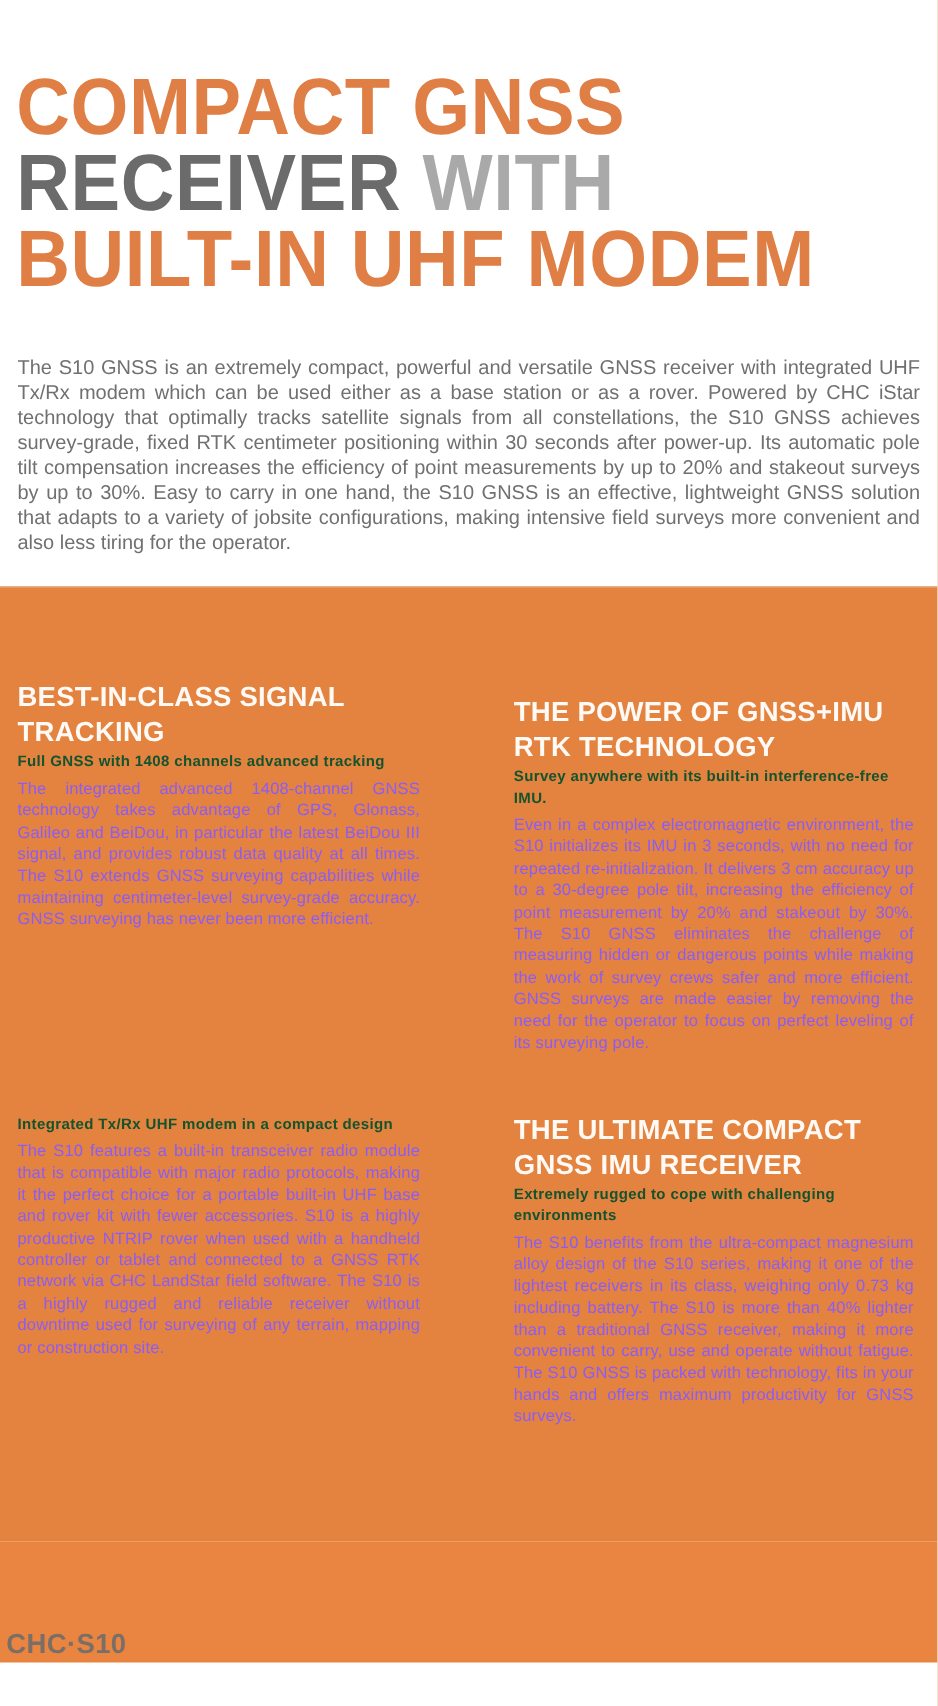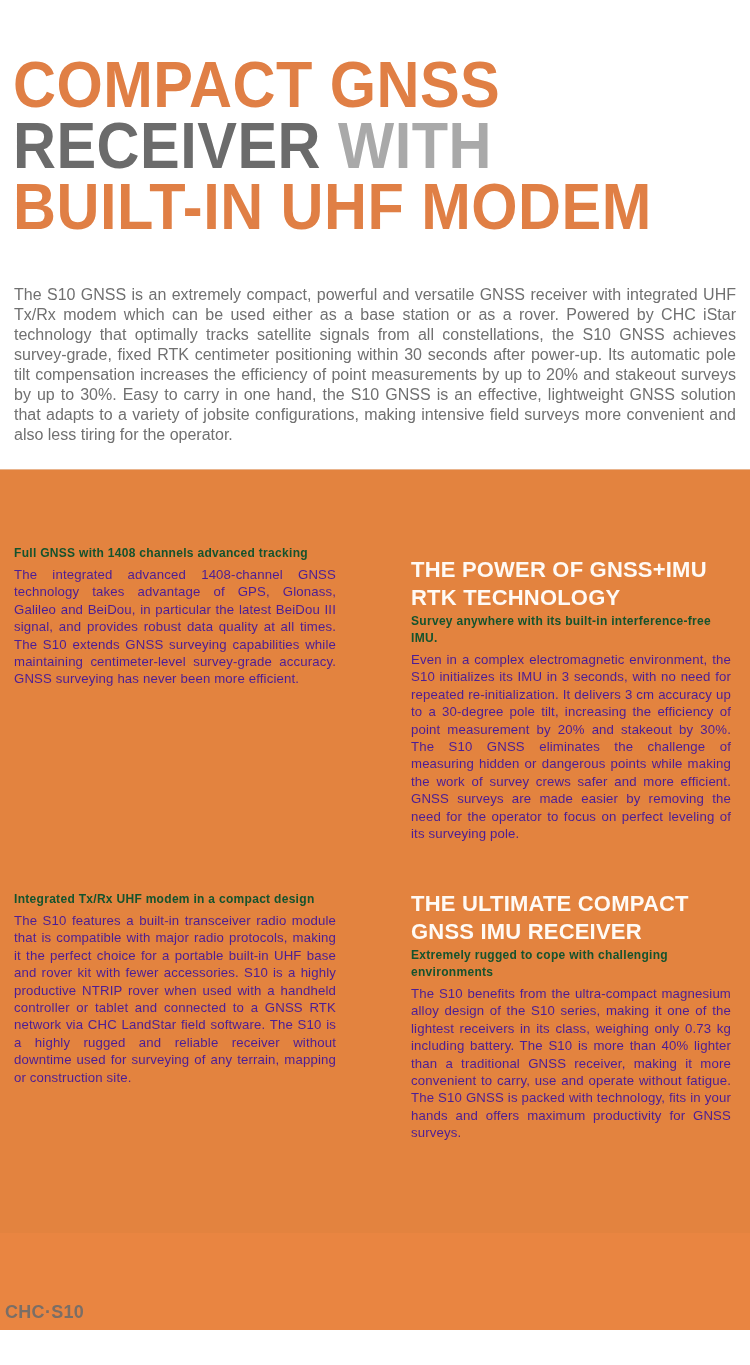--- a/index.html
+++ b/index.html
@@ -33,37 +33,37 @@
     background: #e3833f;
     border-top: 1px solid #e9b48d;
   }
   .footer-band {
     position: absolute; left: 0; top: 1233px; width: 750px; height: 97px;
     background: #e98541;
   }
   .footer-logo {
     position: absolute; left: 5px; top: 1302px;
     font-family: "Liberation Sans", sans-serif;
-    font-weight: bold; font-size: 18px; color: #7a6e66;
+    font-weight: bold; font-size: 22px; color: #7a6e66;
     letter-spacing: 0.3px;
   }
 
   .feature {
     position: absolute; color: #fdf4ec;
   }
   .feature .f-title {
     font-weight: bold; font-size: 22px; line-height: 28px; letter-spacing: 0.2px;
     color: #fffaf5;
   }
   .feature .f-sub {
     font-weight: bold; font-size: 12px; line-height: 17px; margin-top: 1px;
     color: #14532d; letter-spacing: 0.3px;
   }
   .feature .f-body {
-    font-size: 13.2px; line-height: 17.4px; margin-top: 4px; color: #4c1d95;
+    font-size: 13.2px; line-height: 17.4px; margin-top: 4px; color: #8b5cf6;
     text-align: justify; letter-spacing: 0.15px;
   }
 
   #f1 { left: 14px; top: 544px; width: 322px; }
   #f2 { left: 411px; top: 544px; width: 320px; margin-top: 12px; }
   #f3 { left: 14px; top: 890px; width: 322px; }
   #f4 { left: 411px; top: 890px; width: 320px; }
 </style>
 </head>
 <body>
@@ -72,20 +72,21 @@
   <span class="line c-orange">COMPACT GNSS</span>
   <span class="line"><span class="c-dark">RECEIVER</span> <span class="c-light">WITH</span></span>
   <span class="line c-orange">BUILT-IN UHF MODEM</span>
 </h1>
 
 <p class="intro">The S10 GNSS is an extremely compact, powerful and versatile GNSS receiver with integrated UHF Tx/Rx modem which can be used either as a base station or as a rover. Powered by CHC iStar technology that optimally tracks satellite signals from all constellations, the S10 GNSS achieves survey-grade, fixed RTK centimeter positioning within 30 seconds after power-up. Its automatic pole tilt compensation increases the efficiency of point measurements by up to 20% and stakeout surveys by up to 30%. Easy to carry in one hand, the S10 GNSS is an effective, lightweight GNSS solution that adapts to a variety of jobsite configurations, making intensive field surveys more convenient and also less tiring for the operator.</p>
 
 <div class="orange-panel"></div>
 
 <section class="feature" id="f1">
+  <h2 class="f-title">BEST-IN-CLASS SIGNAL TRACKING</h2>
   <h3 class="f-sub">Full GNSS with 1408 channels advanced tracking</h3>
   <p class="f-body">The integrated advanced 1408-channel GNSS technology takes advantage of GPS, Glonass, Galileo and BeiDou, in particular the latest BeiDou III signal, and provides robust data quality at all times. The S10 extends GNSS surveying capabilities while maintaining centimeter-level survey-grade accuracy. GNSS surveying has never been more efficient.</p>
 </section>
 
 <section class="feature" id="f2">
   <h2 class="f-title">THE POWER OF GNSS+IMU RTK TECHNOLOGY</h2>
   <h3 class="f-sub">Survey anywhere with its built-in interference-free IMU.</h3>
   <p class="f-body">Even in a complex electromagnetic environment, the S10 initializes its IMU in 3 seconds, with no need for repeated re-initialization. It delivers 3 cm accuracy up to a 30-degree pole tilt, increasing the efficiency of point measurement by 20% and stakeout by 30%. The S10 GNSS eliminates the challenge of measuring hidden or dangerous points while making the work of survey crews safer and more efficient. GNSS surveys are made easier by removing the need for the operator to focus on perfect leveling of its surveying pole.</p>
 </section>
 

